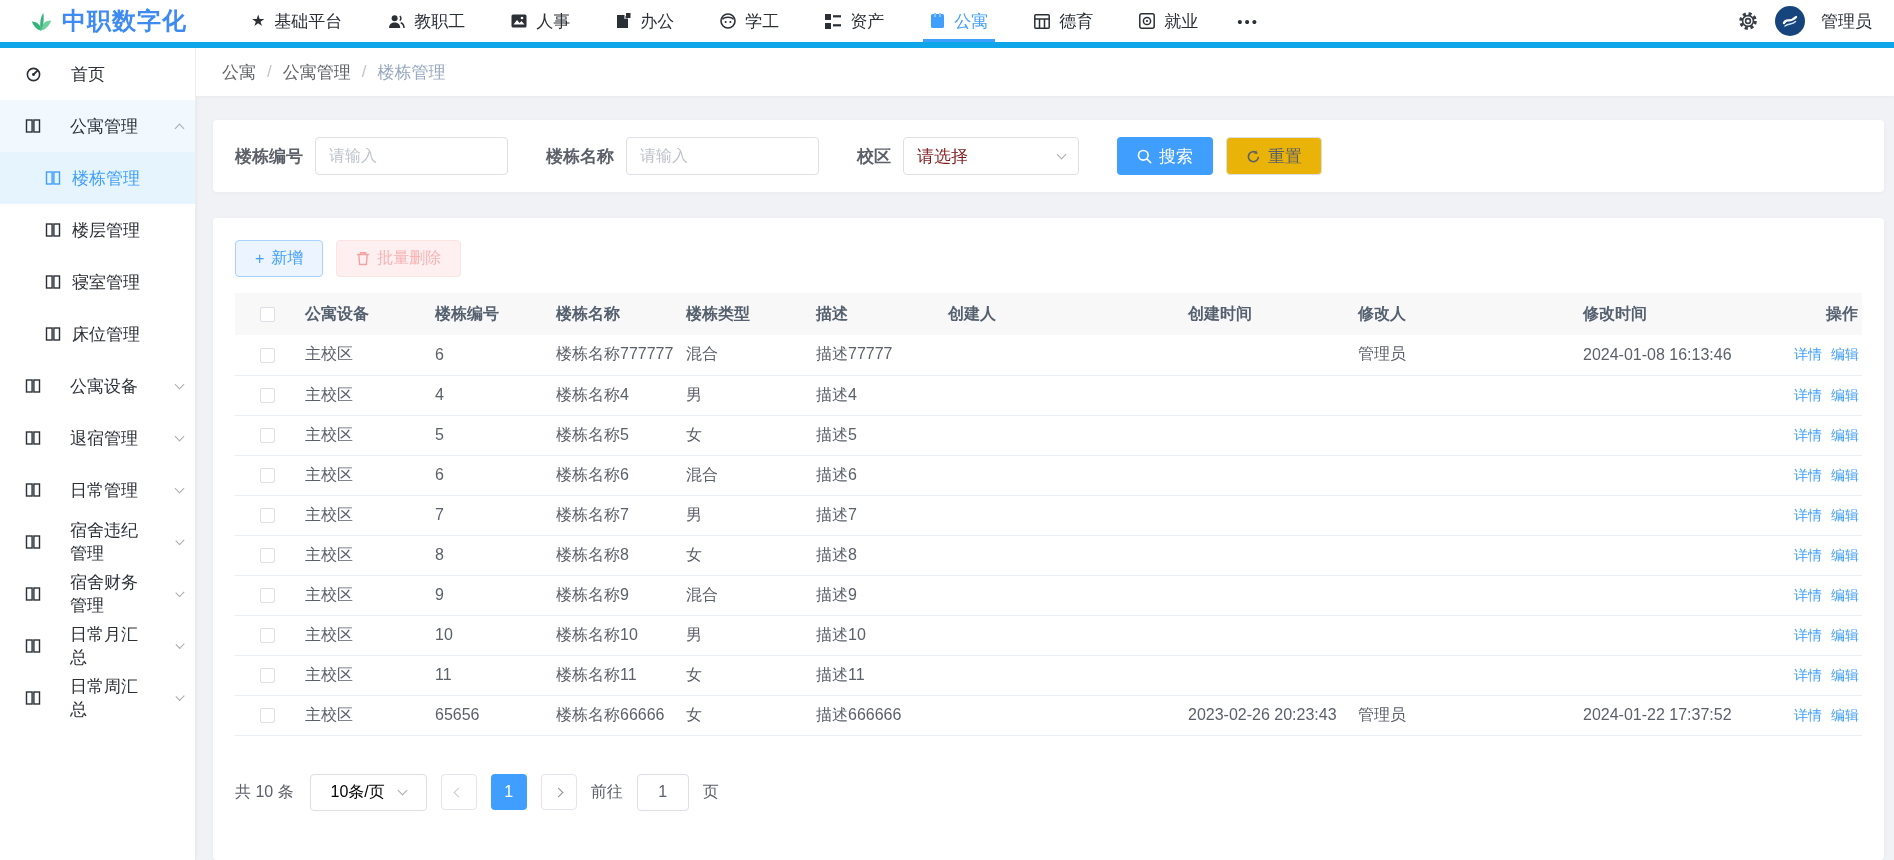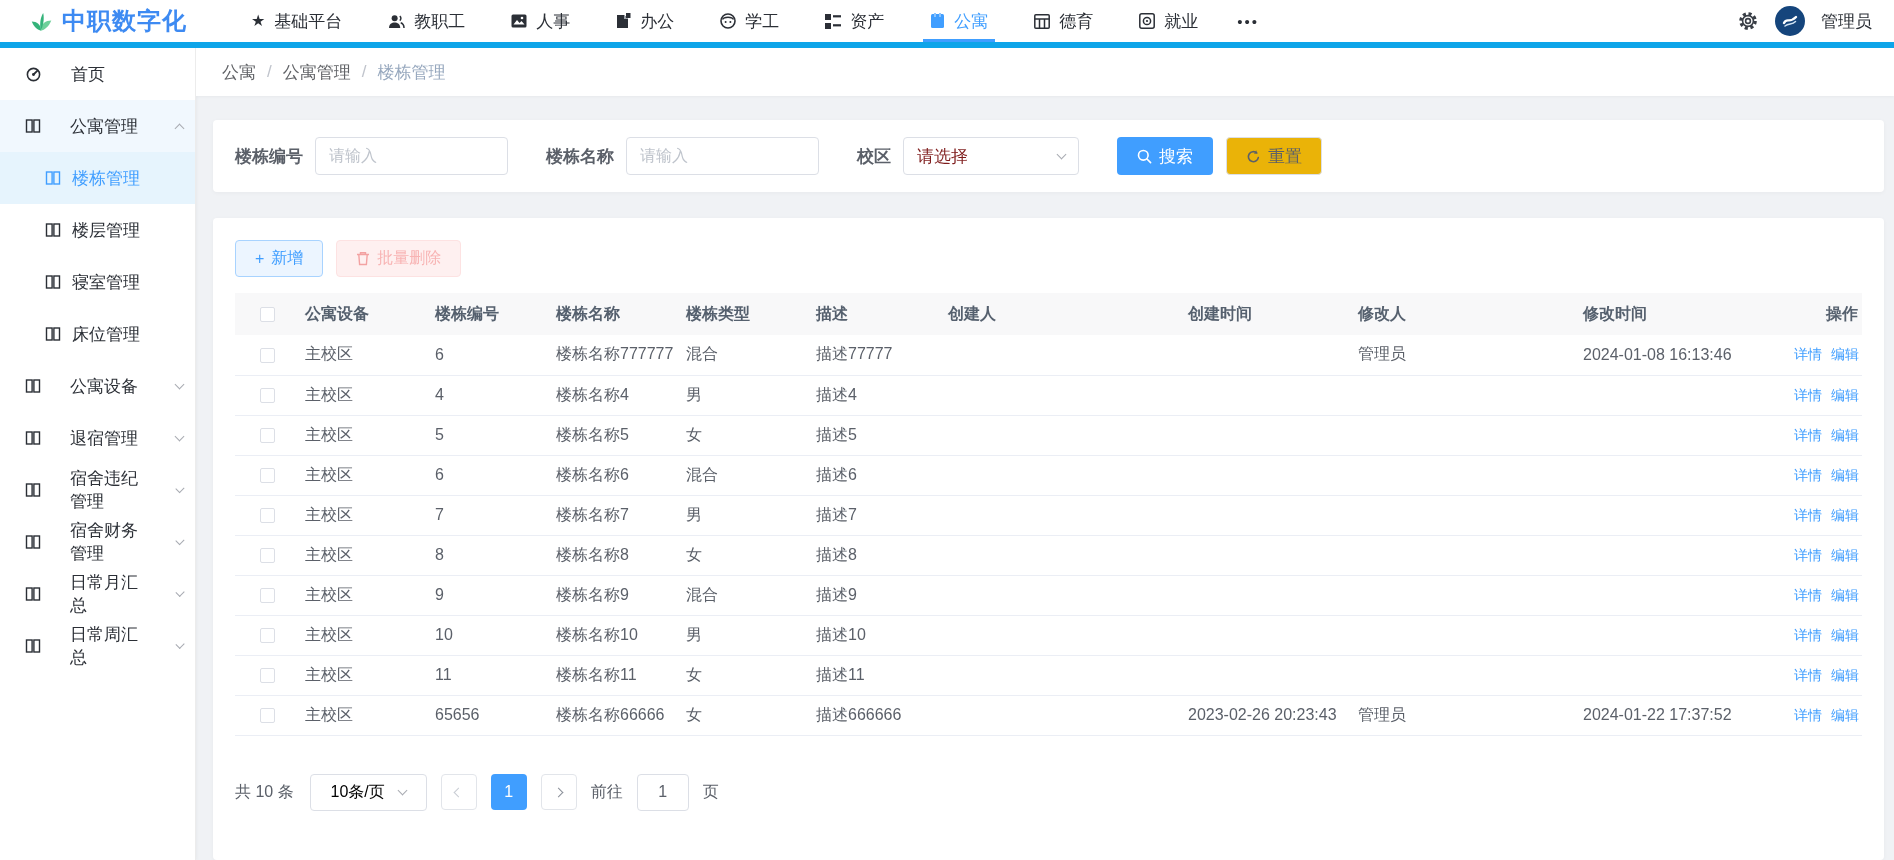--- a/index.html
+++ b/index.html
@@ -235,20 +235,28 @@
       </svg>
       <span>公寓设备</span>
       <span class="chev"></span>
     </div>
     <div class="side-item">
       <svg class="book-ic" width="16" height="16" viewBox="0 0 16 16">
         <rect x="1.5" y="2" width="5.6" height="12" fill="none" stroke="#2b2f36" stroke-width="1.4"></rect>
         <rect x="8.9" y="2" width="5.6" height="12" fill="none" stroke="#2b2f36" stroke-width="1.4"></rect>
       </svg>
       <span>退宿管理</span>
+      <span class="chev"></span>
+    </div>
+    <div class="side-item">
+      <svg class="book-ic" width="16" height="16" viewBox="0 0 16 16">
+        <rect x="1.5" y="2" width="5.6" height="12" fill="none" stroke="#2b2f36" stroke-width="1.4"></rect>
+        <rect x="8.9" y="2" width="5.6" height="12" fill="none" stroke="#2b2f36" stroke-width="1.4"></rect>
+      </svg>
+      <span>日常管理</span>
       <span class="chev"></span>
     </div>
     <div class="side-item">
       <svg class="book-ic" width="16" height="16" viewBox="0 0 16 16">
         <rect x="1.5" y="2" width="5.6" height="12" fill="none" stroke="#2b2f36" stroke-width="1.4"></rect>
         <rect x="8.9" y="2" width="5.6" height="12" fill="none" stroke="#2b2f36" stroke-width="1.4"></rect>
       </svg>
       <span>宿舍违纪管理</span>
       <span class="chev"></span>
     </div>

